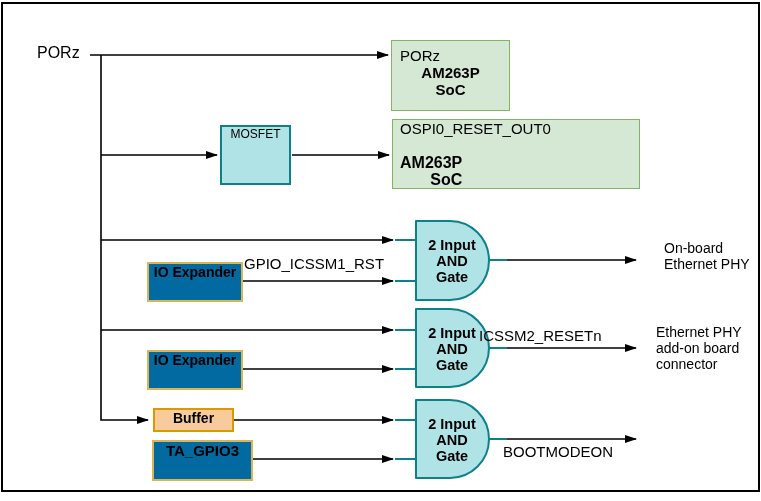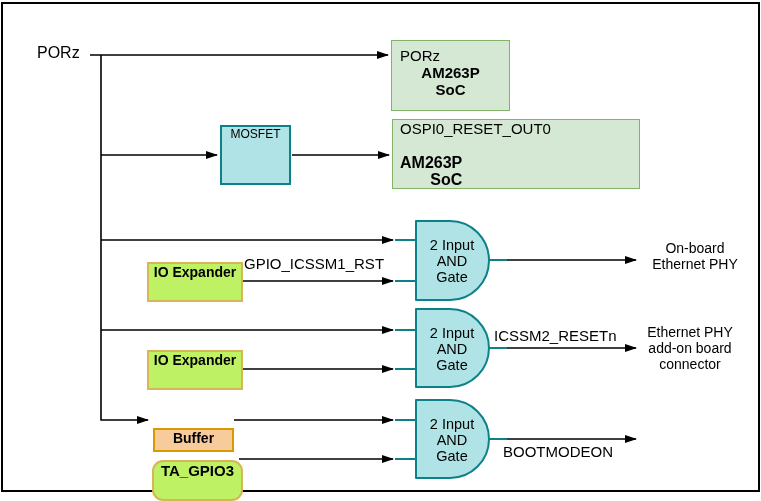--- a/index.html
+++ b/index.html
@@ -5,53 +5,53 @@
   html,body{margin:0;padding:0;background:#fff;}
   body{font-family:"Liberation Sans","DejaVu Sans",sans-serif;color:#000;}
   .canvas{position:relative;width:761px;height:501px;background:#ffffff;overflow:hidden;}
   .frame{position:absolute;left:1px;top:2px;width:755px;height:486px;border:2px solid #000;}
   svg.wires{position:absolute;left:0;top:0;width:761px;height:501px;}
 
   .node{position:absolute;box-sizing:border-box;}
   .center{display:flex;align-items:flex-start;justify-content:center;text-align:center;}
 
   .green{background:#d5e8d4;border:1.5px solid #82b366;}
-  .yellow{background:#bef264;border:2px solid #d6b656;}
+  .yellow{background:#0369a1;border:2px solid #d6b656;}
   .teal{background:#b0e3e6;border:2px solid #0e8088;}
-  .orange{background:#f8cb9c;border:2px solid #d79b00;margin-top:20px;}
+  .orange{background:#f8cb9c;border:2px solid #d79b00;}
 
   #soc-top{left:391px;top:40px;width:119px;height:71px;padding-top:6px;font-size:15px;line-height:17px;}
   #soc-top .pin{display:block;text-align:left;padding-left:8px;}
   #soc-top .nm{display:block;font-weight:bold;text-align:center;}
 
   #soc-ospi{left:392px;top:119px;width:248px;height:70px;display:flex;align-items:flex-start;
             justify-content:space-between;padding:0 5px 0 7px;font-size:15px;flex-direction:column;}
   #soc-ospi .nm{font-weight:bold;text-align:right;line-height:17px;font-size:16px;}
 
   #mosfet{left:220px;top:125px;width:71px;height:60px;font-size:12px;}
   #ioexp1{left:147px;top:262px;width:96px;height:40px;font-weight:bold;font-size:14px;}
   #ioexp2{left:147px;top:350px;width:96px;height:40px;font-weight:bold;font-size:14px;}
   #buffer{left:153px;top:408px;width:81px;height:24px;font-weight:bold;font-size:14px;}
-  #tagpio3{left:152px;top:460px;width:91px;height:41px;font-weight:bold;font-size:15px;border-radius:11px;}
+  #tagpio3{left:152px;top:440px;width:101px;height:41px;font-weight:bold;font-size:15px;}
 
-  .gate-label{position:absolute;left:414px;width:76px;text-align:center;font-weight:normal;
+  .gate-label{position:absolute;left:414px;width:76px;text-align:center;font-weight:bold;
               font-size:14.5px;line-height:16px;}
   #gate1-label{top:237px;}
   #gate2-label{top:325px;}
   #gate3-label{top:416px;}
 
   .sig{position:absolute;font-size:15px;white-space:nowrap;}
   #src-label{left:37px;top:44px;font-size:16px;}
   #sig-gpio1{left:244px;top:255px;}
   #sig-gpio2{left:252px;top:342px;}
   #sig-icssm1{left:494px;top:238px;}
-  #sig-icssm2{left:494px;top:327px;}
+  #sig-icssm2{left:479px;top:327px;}
   #sig-boot{left:503px;top:416px;margin-top:27px;}
 
-  .dest{position:absolute;text-align:center;font-size:14px;line-height:16px;}
+  .dest{position:absolute;text-align:left;font-size:14px;line-height:16px;margin-left:18px;}
   #dest1{left:646px;top:240px;width:98px;}
   #dest2{left:638px;top:324px;width:104px;}
 </style>
 </head>
 <body>
 
 <div class="canvas">
   <div class="frame"></div>
 
   <svg class="wires" viewBox="0 0 761 501">

